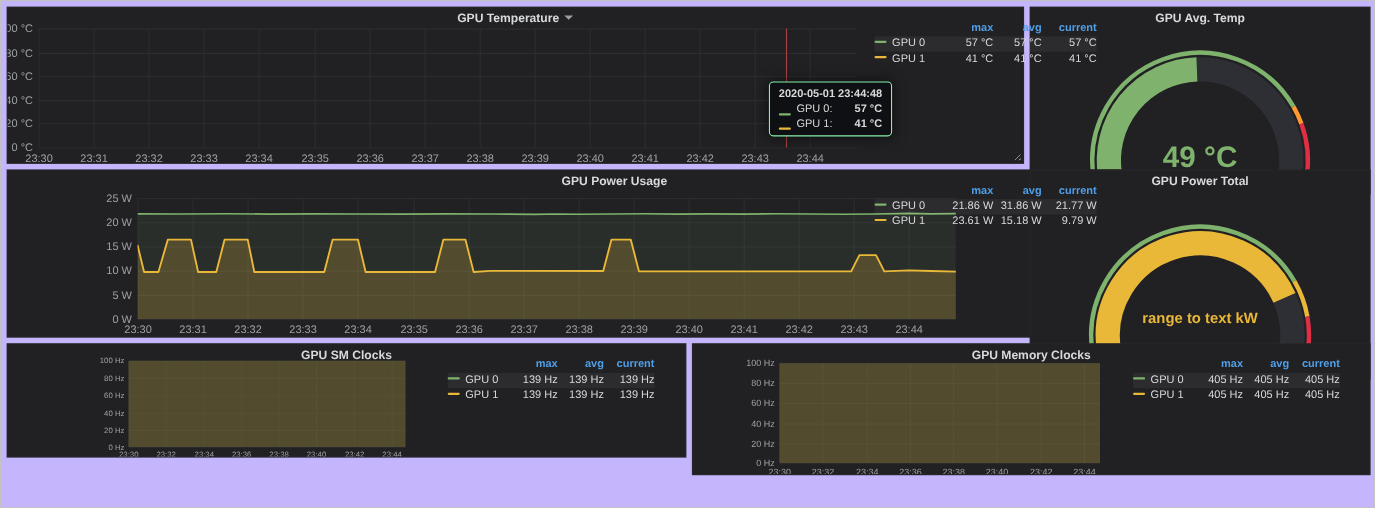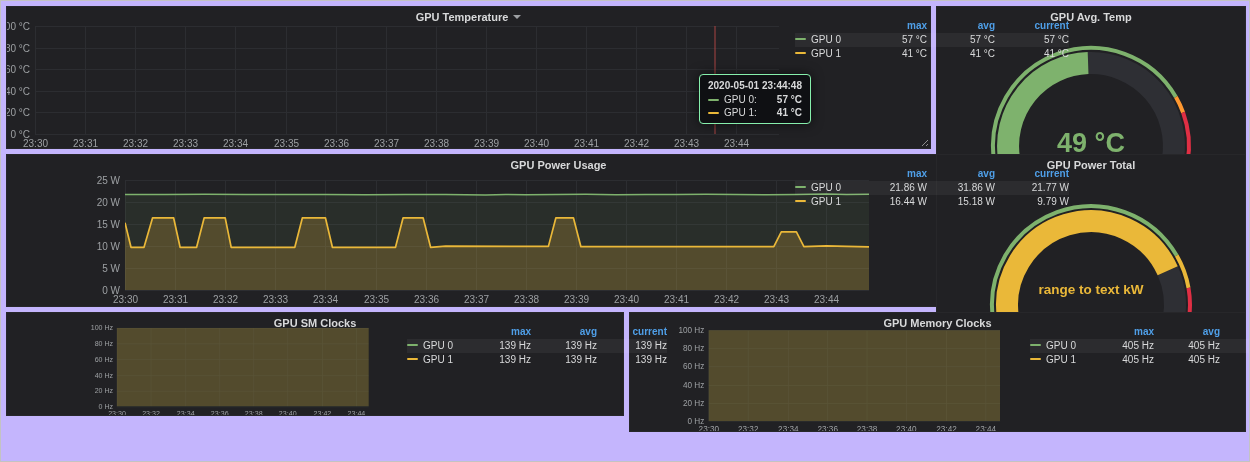--- a/index.html
+++ b/index.html
@@ -6,33 +6,33 @@
   .frame{position:relative;width:1250px;height:462px;box-sizing:border-box;background:#c4b5fd;
          border:1px solid #c3c3c3;overflow:hidden;}
   .panel{position:absolute;background:#212124;border:1px solid rgba(255,255,255,0.03);box-sizing:border-box;}
   .ptitle{position:absolute;top:4px;left:0;right:0;text-align:center;font-size:11px;font-weight:bold;
           color:#d8d9da;z-index:3;cursor:pointer;user-select:none;}
   .caret{display:inline-block;width:0;height:0;border:4px solid transparent;border-top-color:#9da0a3;
          margin-left:5px;vertical-align:-2px;}
   .chart-holder,.gauge-holder{position:absolute;left:0;top:0;right:0;bottom:0;}
   .chart-holder svg,.gauge-holder svg{display:block;}
   .legend{position:absolute;top:12px;font-size:10px;color:#d8d9da;z-index:2;line-height:14px;}
-  .lg-head,.lg-row{display:grid;align-items:center;height:14px;gap:24px;}
+  .lg-head,.lg-row{display:grid;align-items:center;height:14px;}
   .legend.lg-wide .lg-head,.legend.lg-wide .lg-row{grid-template-columns:62px 46px 44px 50px;}
   .legend.lg-small .lg-head,.legend.lg-small .lg-row{grid-template-columns:56px 44px 42px 46px;}
   .lg-head span{color:#4f9fe8;font-weight:bold;text-align:right;}
   .lg-row .val{text-align:right;color:#d8d9da;}
   .lg-row.hl{background:rgba(255,255,255,0.05);}
   .lg-name{white-space:nowrap;cursor:pointer;}
   .dash{display:inline-block;width:11px;height:2px;margin-right:5px;vertical-align:3px;border-radius:1px;}
   .tooltip{position:absolute;left:692px;top:67px;background:#0f1013;border:1px solid #86efac;
            border-radius:4px;padding:5px 8px;font-size:10px;color:#d8d9da;z-index:6;
            box-shadow:0 0 12px rgba(0,0,0,0.6);white-space:nowrap;}
   .tt-date{font-weight:bold;margin-bottom:3px;}
-  .tt-row{display:flex;align-items:center;margin-top:2px;}
+  .tt-row{display:flex;align-items:flex-end;margin-top:2px;}
   .tt-row .val{font-weight:bold;margin-left:auto;padding-left:14px;}
   .resize-handle{position:absolute;right:2px;bottom:2px;width:9px;height:9px;cursor:nwse-resize;z-index:4;
       clip-path:polygon(100% 0,100% 100%,0 100%);
       background:repeating-linear-gradient(135deg,transparent 0 2px,#8f8f8f 2px 3px);}
 </style>
 </head>
 <body>
 
 <div class="frame">
 
@@ -222,21 +222,21 @@
           <span>current</span>
         </div>
         <div class="lg-row hl">
           <span class="lg-name"><span class="dash" style="background: rgb(126, 178, 109);"></span>GPU 0</span>
           <span class="val">21.86 W</span>
           <span class="val">31.86 W</span>
           <span class="val">21.77 W</span>
         </div>
         <div class="lg-row">
           <span class="lg-name"><span class="dash" style="background: rgb(234, 184, 57);"></span>GPU 1</span>
-          <span class="val">16.44 W</span>
+          <span class="val">23.61 W</span>
           <span class="val">15.18 W</span>
           <span class="val">9.79 W</span>
         </div>
       </div>
   </div>
 
   <div class="panel" style="left:935px;top:153px;width:310px;height:191px">
     <div class="ptitle">
       <span>GPU Power Total</span>
     </div>

